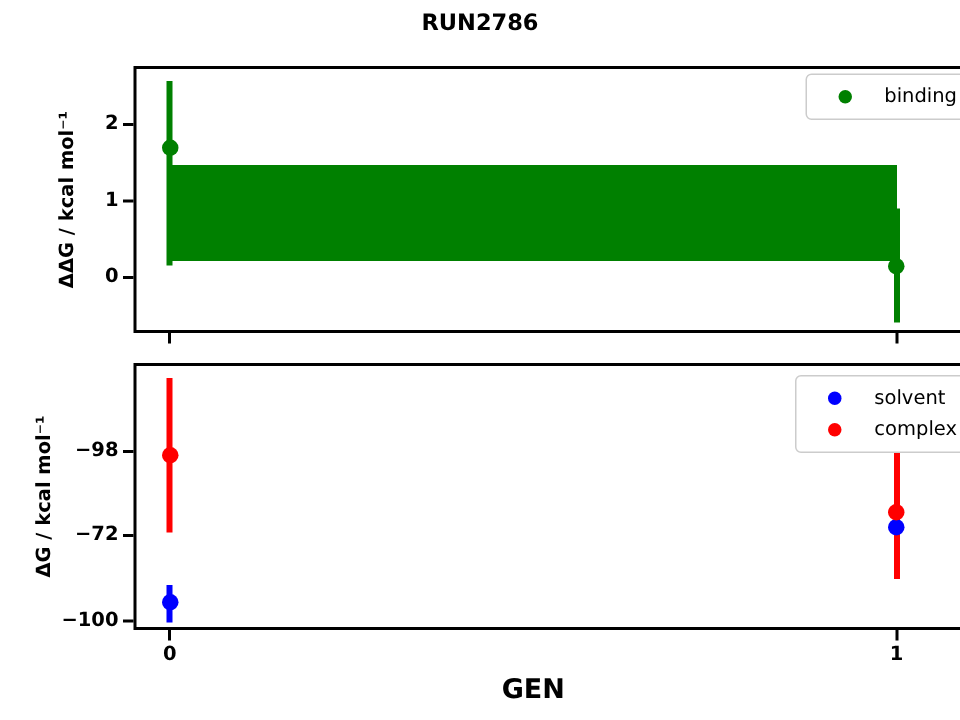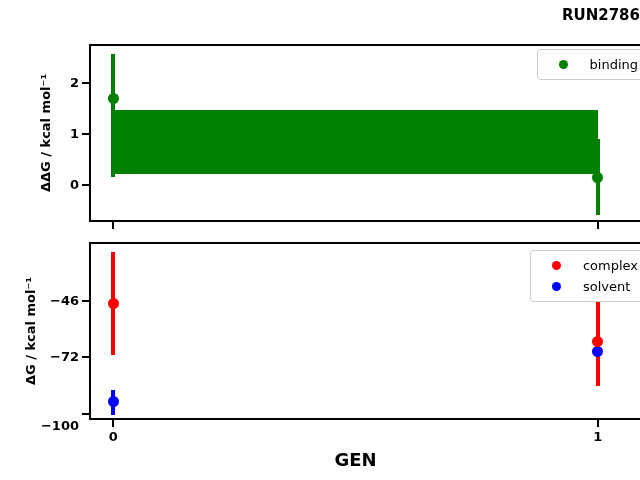--- a/index.html
+++ b/index.html
@@ -1,21 +1,21 @@
 <!DOCTYPE html>
 <html><head>
 <meta charset="utf-8">
 <style>
   html,body{margin:0;padding:0;background:#fff;}
   .fig{
     position:relative;width:640px;height:480px;background:#ffffff;
     font-family:"DejaVu Sans",sans-serif;color:#000;overflow:hidden;
   }
   .fig-title{
-    position:absolute;left:0;top:6px;width:640px;text-align:right;
+    position:absolute;left:0;top:6px;width:640px;text-align:center;
     font-size:15px;font-weight:bold;
   }
   .axes{position:absolute;left:89px;width:563px;height:178px;}
   .axes1{top:44px;}
   .axes2{top:242px;}
   .spines{position:absolute;inset:0;border:2px solid #000;z-index:50;pointer-events:none;}
   .ylabel{
     position:absolute;font-size:13px;font-weight:bold;white-space:nowrap;
     transform:translate(-50%,-50%) rotate(-90deg);
   }
@@ -82,45 +82,45 @@
       <div class="xtick-mark" style="left: 23.2273px;"></div>
       <div class="xtick-mark" style="left: 507.773px;"></div>
     </div>
   <div class="ylabel ylabel1">ΔΔG / kcal mol⁻¹</div>
 
   <div class="axes axes2" id="axes1">
     <div class="spines"></div>
     <div class="legend legend2">
         <div class="legend-row">
           <div class="legend-marker-col">
+            <div class="legend-dot" style="background: rgb(0, 0, 255);"></div>
+          </div>
+          <div class="legend-label">solvent</div>
+        </div>
+        <div class="legend-row">
+          <div class="legend-marker-col">
             <div class="legend-dot" style="background: rgb(255, 0, 0);"></div>
           </div>
           <div class="legend-label">complex</div>
-        </div>
-        <div class="legend-row">
-          <div class="legend-marker-col">
-            <div class="legend-dot" style="background: rgb(0, 0, 255);"></div>
-          </div>
-          <div class="legend-label">solvent</div>
         </div>
       </div>
   <div class="errbar" style="left: 22.2273px; top: 147.582px; height: 25.3481px; background: rgb(0, 0, 255);"></div>
       <div class="errbar" style="left: 506.773px; top: 104.772px; height: 14.6456px; background: rgb(0, 0, 255);"></div>
       <div class="errbar" style="left: 22.2273px; top: 10.1392px; height: 103.082px; background: rgb(255, 0, 0);"></div>
       <div class="errbar" style="left: 506.773px; top: 59.7089px; height: 84.4937px; background: rgb(255, 0, 0);"></div>
       <div class="dot" style="left: 18.7273px; top: 153.911px; background: rgb(0, 0, 255);"></div>
       <div class="dot" style="left: 503.273px; top: 104.342px; background: rgb(0, 0, 255);"></div>
       <div class="dot" style="left: 18.7273px; top: 55.8987px; background: rgb(255, 0, 0);"></div>
       <div class="dot" style="left: 503.273px; top: 94.2025px; background: rgb(255, 0, 0);"></div>
       <div class="ytick-mark" style="top: 58.1456px;"></div>
-      <div class="ytick-label" style="top: 50.1456px;">−46</div>
+      <div class="ytick-label" style="top: 50.1456px;">−98</div>
       <div class="ytick-mark" style="top: 114.475px;"></div>
       <div class="ytick-label" style="top: 106.475px;">−72</div>
       <div class="ytick-mark" style="top: 170.804px;"></div>
-      <div class="ytick-label" style="top: 162.804px; margin-top: 12px;">−100</div>
+      <div class="ytick-label" style="top: 162.804px;">−100</div>
       <div class="xtick-mark" style="left: 23.2273px;"></div>
       <div class="xtick-label" style="left: 9.22727px;">0</div>
       <div class="xtick-mark" style="left: 507.773px;"></div>
       <div class="xtick-label" style="left: 493.773px;">1</div>
     </div>
   <div class="ylabel ylabel2">ΔG / kcal mol⁻¹</div>
 
   <div class="xlabel">GEN</div>
 
 </div>

